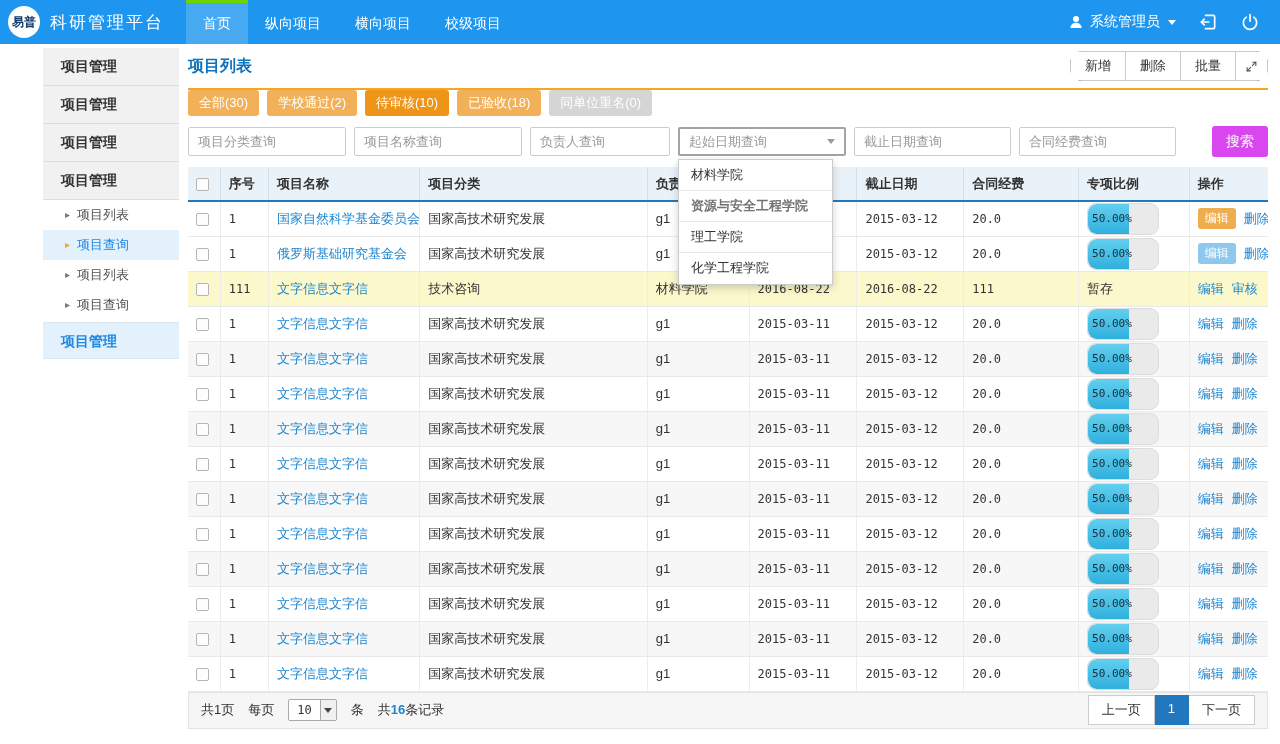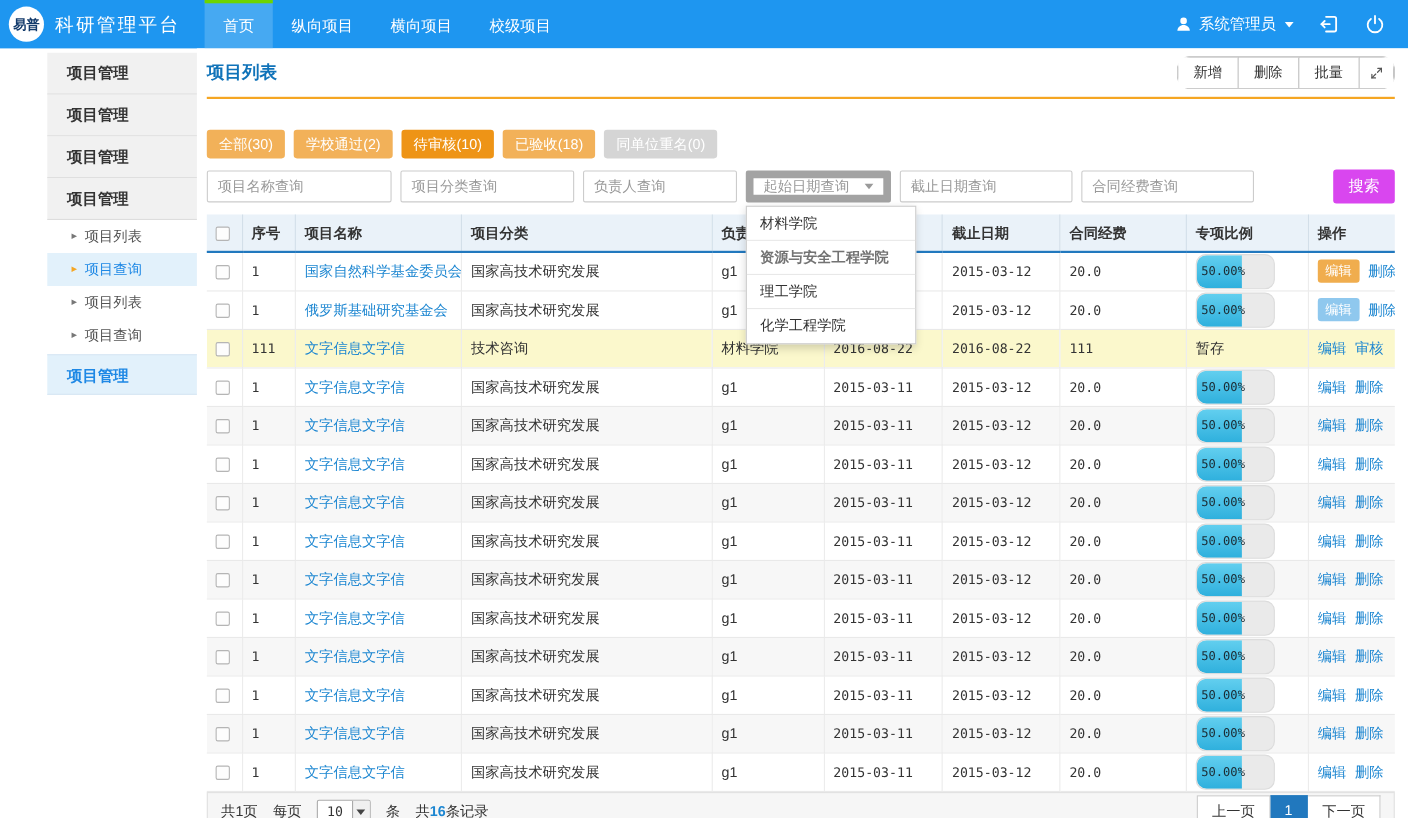--- a/index.html
+++ b/index.html
@@ -34,31 +34,31 @@
   
   .main { position:absolute; left:179px; top:44px; right:0; bottom:0; padding:0 12px 0 9px; background:#fff; }
   .title-row { height:46px; display:flex; align-items:center; justify-content:space-between; border-bottom:2px solid #f5a623; }
   .page-title { color:#1073b9; font-size:16px; font-weight:bold; }
   .btn-group { display:flex; border:1px solid #ccc; border-radius:12px; background:#000000; }
   .btn-group .gbtn { padding:5px 14px; font-size:13px; color:#333; border-right:1px solid #ccc; cursor:pointer; background:#fff; }
   .btn-group .gbtn:last-child { border-right:none; }
   .btn-group .icon-btn { padding:5px 9px; display:flex; align-items:center; }
   .icon-btn svg { width:13px; height:13px; stroke:#555; fill:none; stroke-width:2; stroke-linecap:round; }
 
-  .filter-tabs { margin-top:28px; display:flex; gap:8px; }
+  .filter-tabs { margin-top:0; display:flex; gap:8px; }
   .ftab { padding:4px 11px; border-radius:3px; font-size:13px; color:#fff; cursor:pointer; }
   .ftab.normal { background:#f2b159; }
   .ftab.active { background:#ee9416; }
   .ftab.disabled { background:#d5d5d5; cursor:default; }
 
   .search-row { margin-top:10px; display:flex; align-items:center; gap:8px; position:relative; }
   .search-row input { height:29px; border:1px solid #ccc; border-radius:2px; padding:0 9px; font-size:13px; color:#333; font-family:inherit; outline:none; }
   .search-row input::placeholder { color:#999; }
   .sel-wrap { position:relative; }
-  .fake-select { height:29px; width:132px; border:7px solid #a3a3a3; border-radius:2px; background:#fff; display:flex; align-items:center; justify-content:space-between; padding:0 9px; font-size:13px; color:#999; cursor:pointer;text-align:center; }
+  .fake-select { height:29px; width:168px; border:2px solid #a3a3a3; border-radius:2px; background:#fff; display:flex; align-items:center; justify-content:space-between; padding:0 9px; font-size:13px; color:#999; cursor:pointer;text-align:center; }
   .fake-select .sel-caret { width:0; height:0; border-left:4px solid transparent; border-right:4px solid transparent; border-top:5px solid #9a9a9a; }
   .search-btn { margin-left:auto; width:56px; height:31px; background:#d946ef; color:#fff; border:none; border-radius:3px; font-size:14px; cursor:pointer; font-family:inherit; }
 
   .dropdown-panel { position:absolute; top:32px; left:0; width:155px; background:#fff; border:1px solid #ccc; box-shadow:0 3px 8px rgba(0,0,0,.18); z-index:50; }
   .dd-option { padding:0 12px; height:31px; line-height:30px; font-size:13px; color:#333; border-bottom:1px solid #e8e8e8; cursor:pointer; white-space:nowrap; }
   .dd-option:last-child { border-bottom:none; }
   .dd-option.active { color:#737373; font-weight:bold; }
 
   
   table.grid { margin-top:10px; width:100%; border-collapse:collapse; font-size:13px; table-layout:fixed; }
@@ -193,22 +193,22 @@
   <div class="filter-tabs">
       <span class="ftab normal">全部(30)</span>
       <span class="ftab normal">学校通过(2)</span>
       <span class="ftab active">待审核(10)</span>
       <span class="ftab normal">已验收(18)</span>
       <span class="ftab disabled">同单位重名(0)</span>
     </div>
 
   <div class="search-row">
 
-    <input placeholder="项目名称查询" style="width: 168px;">
-      <input placeholder="项目分类查询" style="width: 158px;">
+    <input placeholder="项目分类查询" style="width: 158px;">
+      <input placeholder="项目名称查询" style="width: 168px;">
       <input placeholder="负责人查询" style="width: 140px;">
       <div class="sel-wrap">
         <div class="fake-select">
           <span>起始日期查询</span>
           <span class="sel-caret"></span>
         </div>
         <div class="dropdown-panel">
           <div class="dd-option">材料学院</div>
           <div class="dd-option active">资源与安全工程学院</div>
           <div class="dd-option">理工学院</div>

